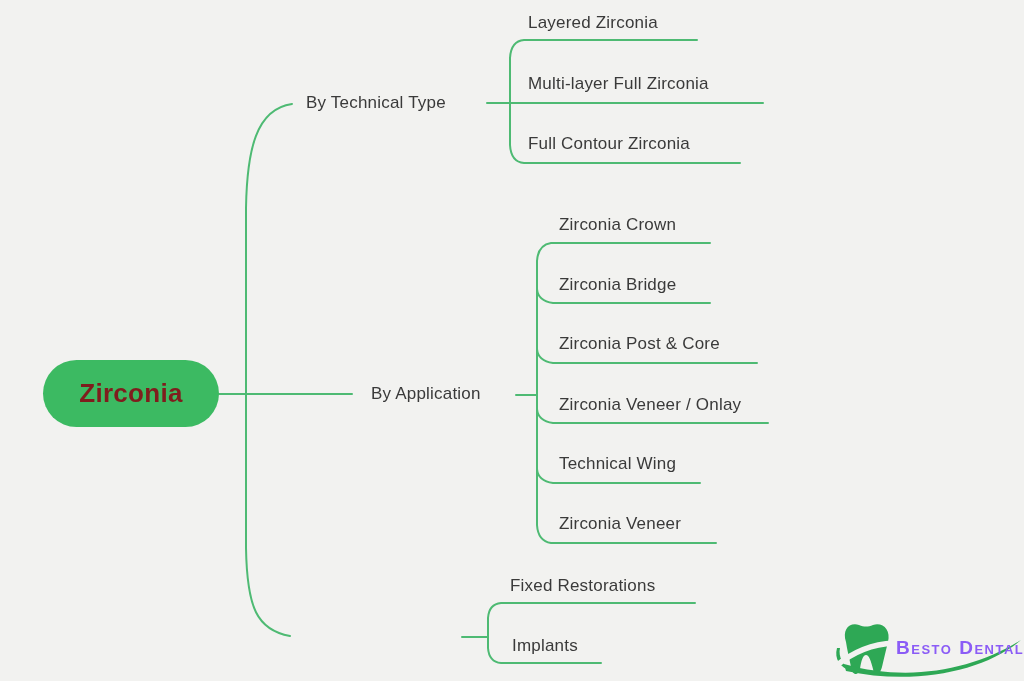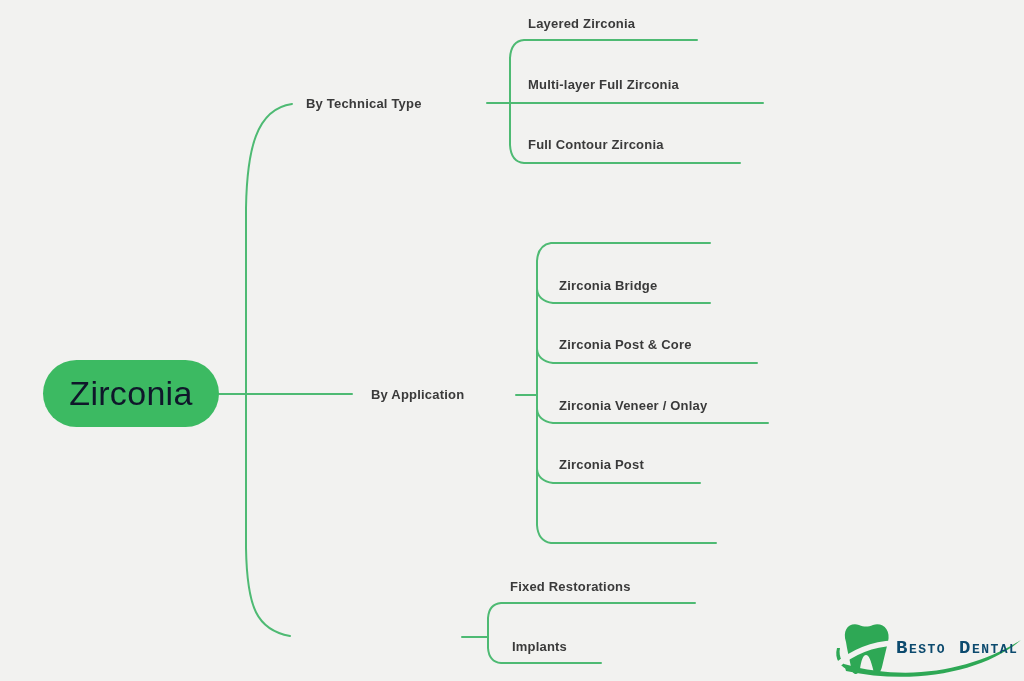--- a/index.html
+++ b/index.html
@@ -5,34 +5,34 @@
   html,body{margin:0;padding:0;}
   body{
     width:1024px;height:681px;position:relative;overflow:hidden;
     background:#f2f2f0;
     font-family:"Liberation Sans", sans-serif;
   }
   .stage{position:absolute;inset:0;width:1024px;height:681px;}
   svg.wires{position:absolute;left:0;top:0;z-index:1;}
   .label{
     position:absolute;z-index:2;transform:translateY(-50%);
-    white-space:nowrap;color:#3a3a3a;font-weight:700;
-    font-size:13px;letter-spacing:0.2px;
+    white-space:nowrap;color:#3a3a3a;font-weight:400;
+    font-size:17px;letter-spacing:0.2px;
   }
   .root-node{
     position:absolute;z-index:3;left:43px;top:360px;width:176px;height:67px;
     background:#3cba62;border-radius:34px;
     display:flex;align-items:center;justify-content:center;
-    color:#0f172a;font-size:34px;font-weight:400;letter-spacing:0.3px;
+    color:#7f1d1d;font-size:26px;font-weight:700;letter-spacing:0.3px;
   }
   .brand-text{
     position:absolute;z-index:3;left:896px;top:648px;transform:translateY(-50%);
-    font-family:Liberation Mono, monospace;font-weight:700;
+    font-family:Liberation Sans, sans-serif;font-weight:700;
     font-variant:small-caps;font-size:19px;letter-spacing:1.5px;
-    color:#0c4a6e;white-space:nowrap;
+    color:#8b5cf6;white-space:nowrap;
   }
 </style>
 </head>
 <body>
 
 <div class="stage">
 
   <svg class="wires" width="1024" height="681" viewBox="0 0 1024 681">
     <g fill="none" stroke="#4eba73" stroke-width="2" stroke-linecap="round">
 
@@ -64,23 +64,25 @@
   </svg>
 
   <div class="root-node">Zirconia</div>
 
   <div class="label" style="left:306px;top:103px">By Technical Type</div>
   <div class="label" style="left:528px;top:23px">Layered Zirconia</div>
   <div class="label" style="left:528px;top:84px">Multi-layer Full Zirconia</div>
   <div class="label" style="left:528px;top:144px">Full Contour Zirconia</div>
 
   <div class="label" style="left:371px;top:394px">By Application</div>
+  <div class="label" style="left:559px;top:225px">Zirconia Crown</div>
   <div class="label" style="left:559px;top:285px">Zirconia Bridge</div>
   <div class="label" style="left:559px;top:344px">Zirconia Post &amp; Core</div>
   <div class="label" style="left:559px;top:405px">Zirconia Veneer / Onlay</div>
-  <div class="label" style="left:559px;top:464px">Zirconia Post</div>
+  <div class="label" style="left:559px;top:464px">Technical Wing</div>
+  <div class="label" style="left:559px;top:524px">Zirconia Veneer</div>
 
   <div class="label" style="left:510px;top:586px">Fixed Restorations</div>
   <div class="label" style="left:512px;top:646px">Implants</div>
 
   <div class="brand-text">Besto Dental</div>
 
 </div>
 
 </body></html>

